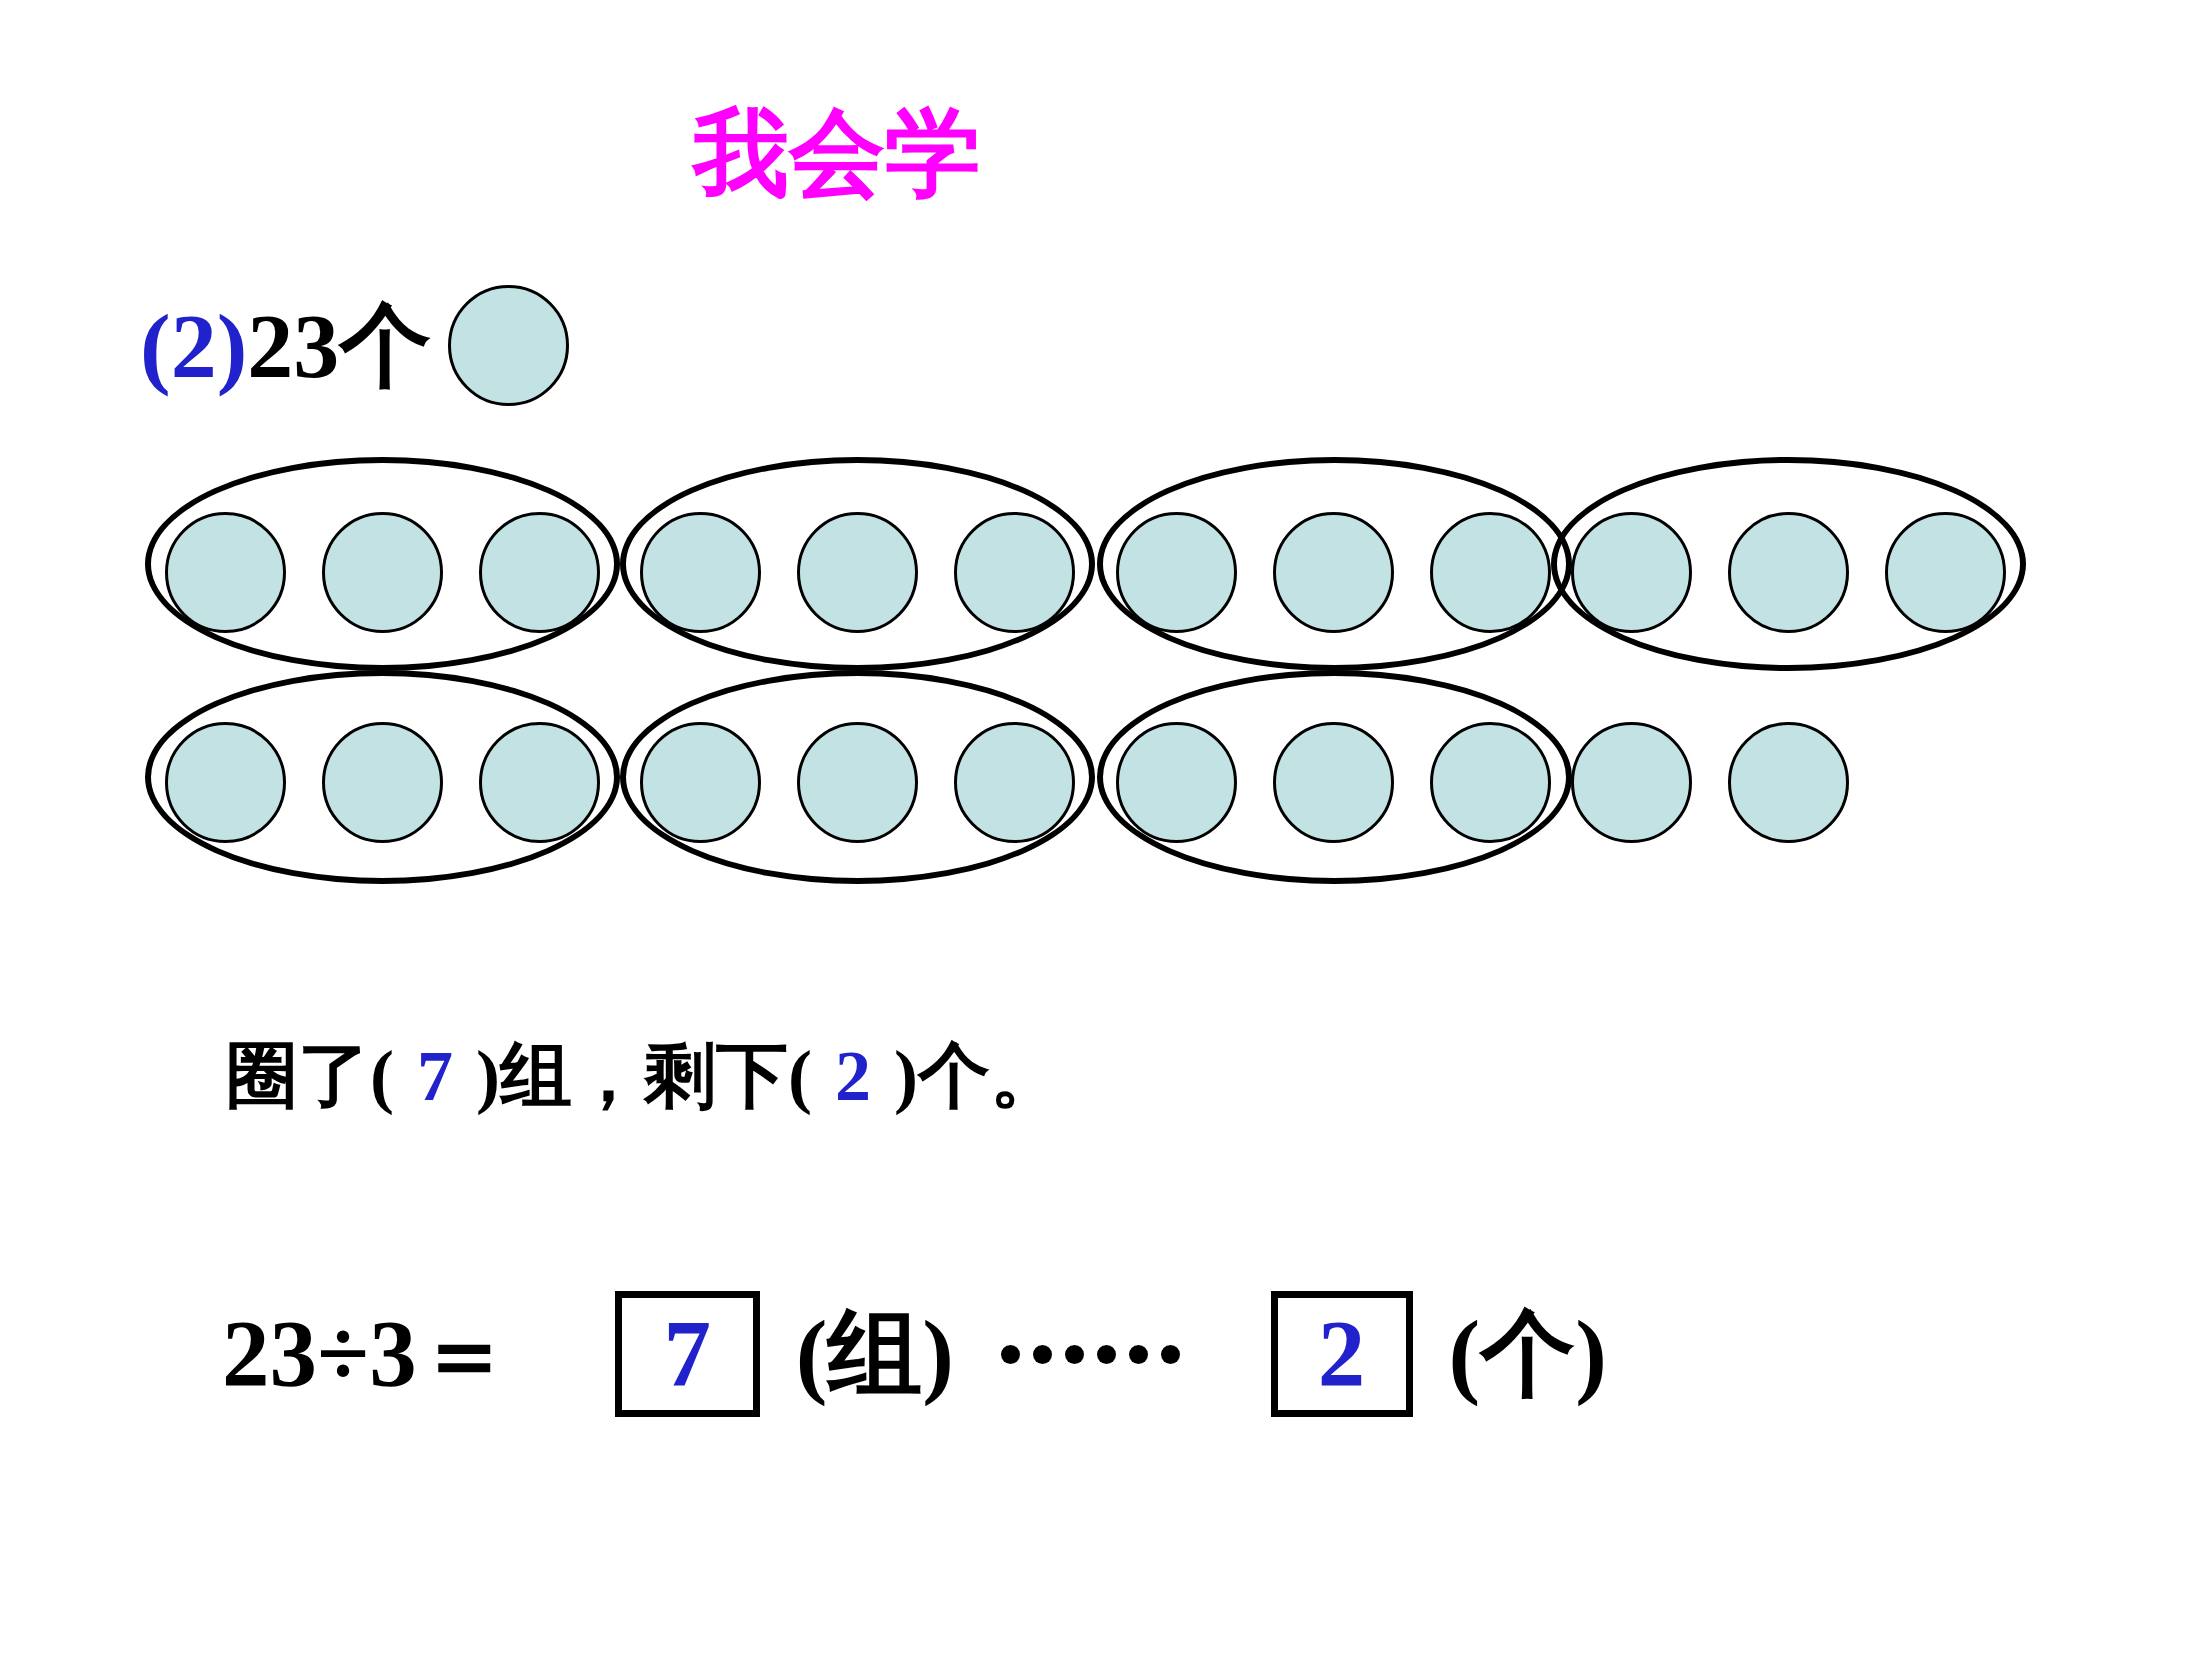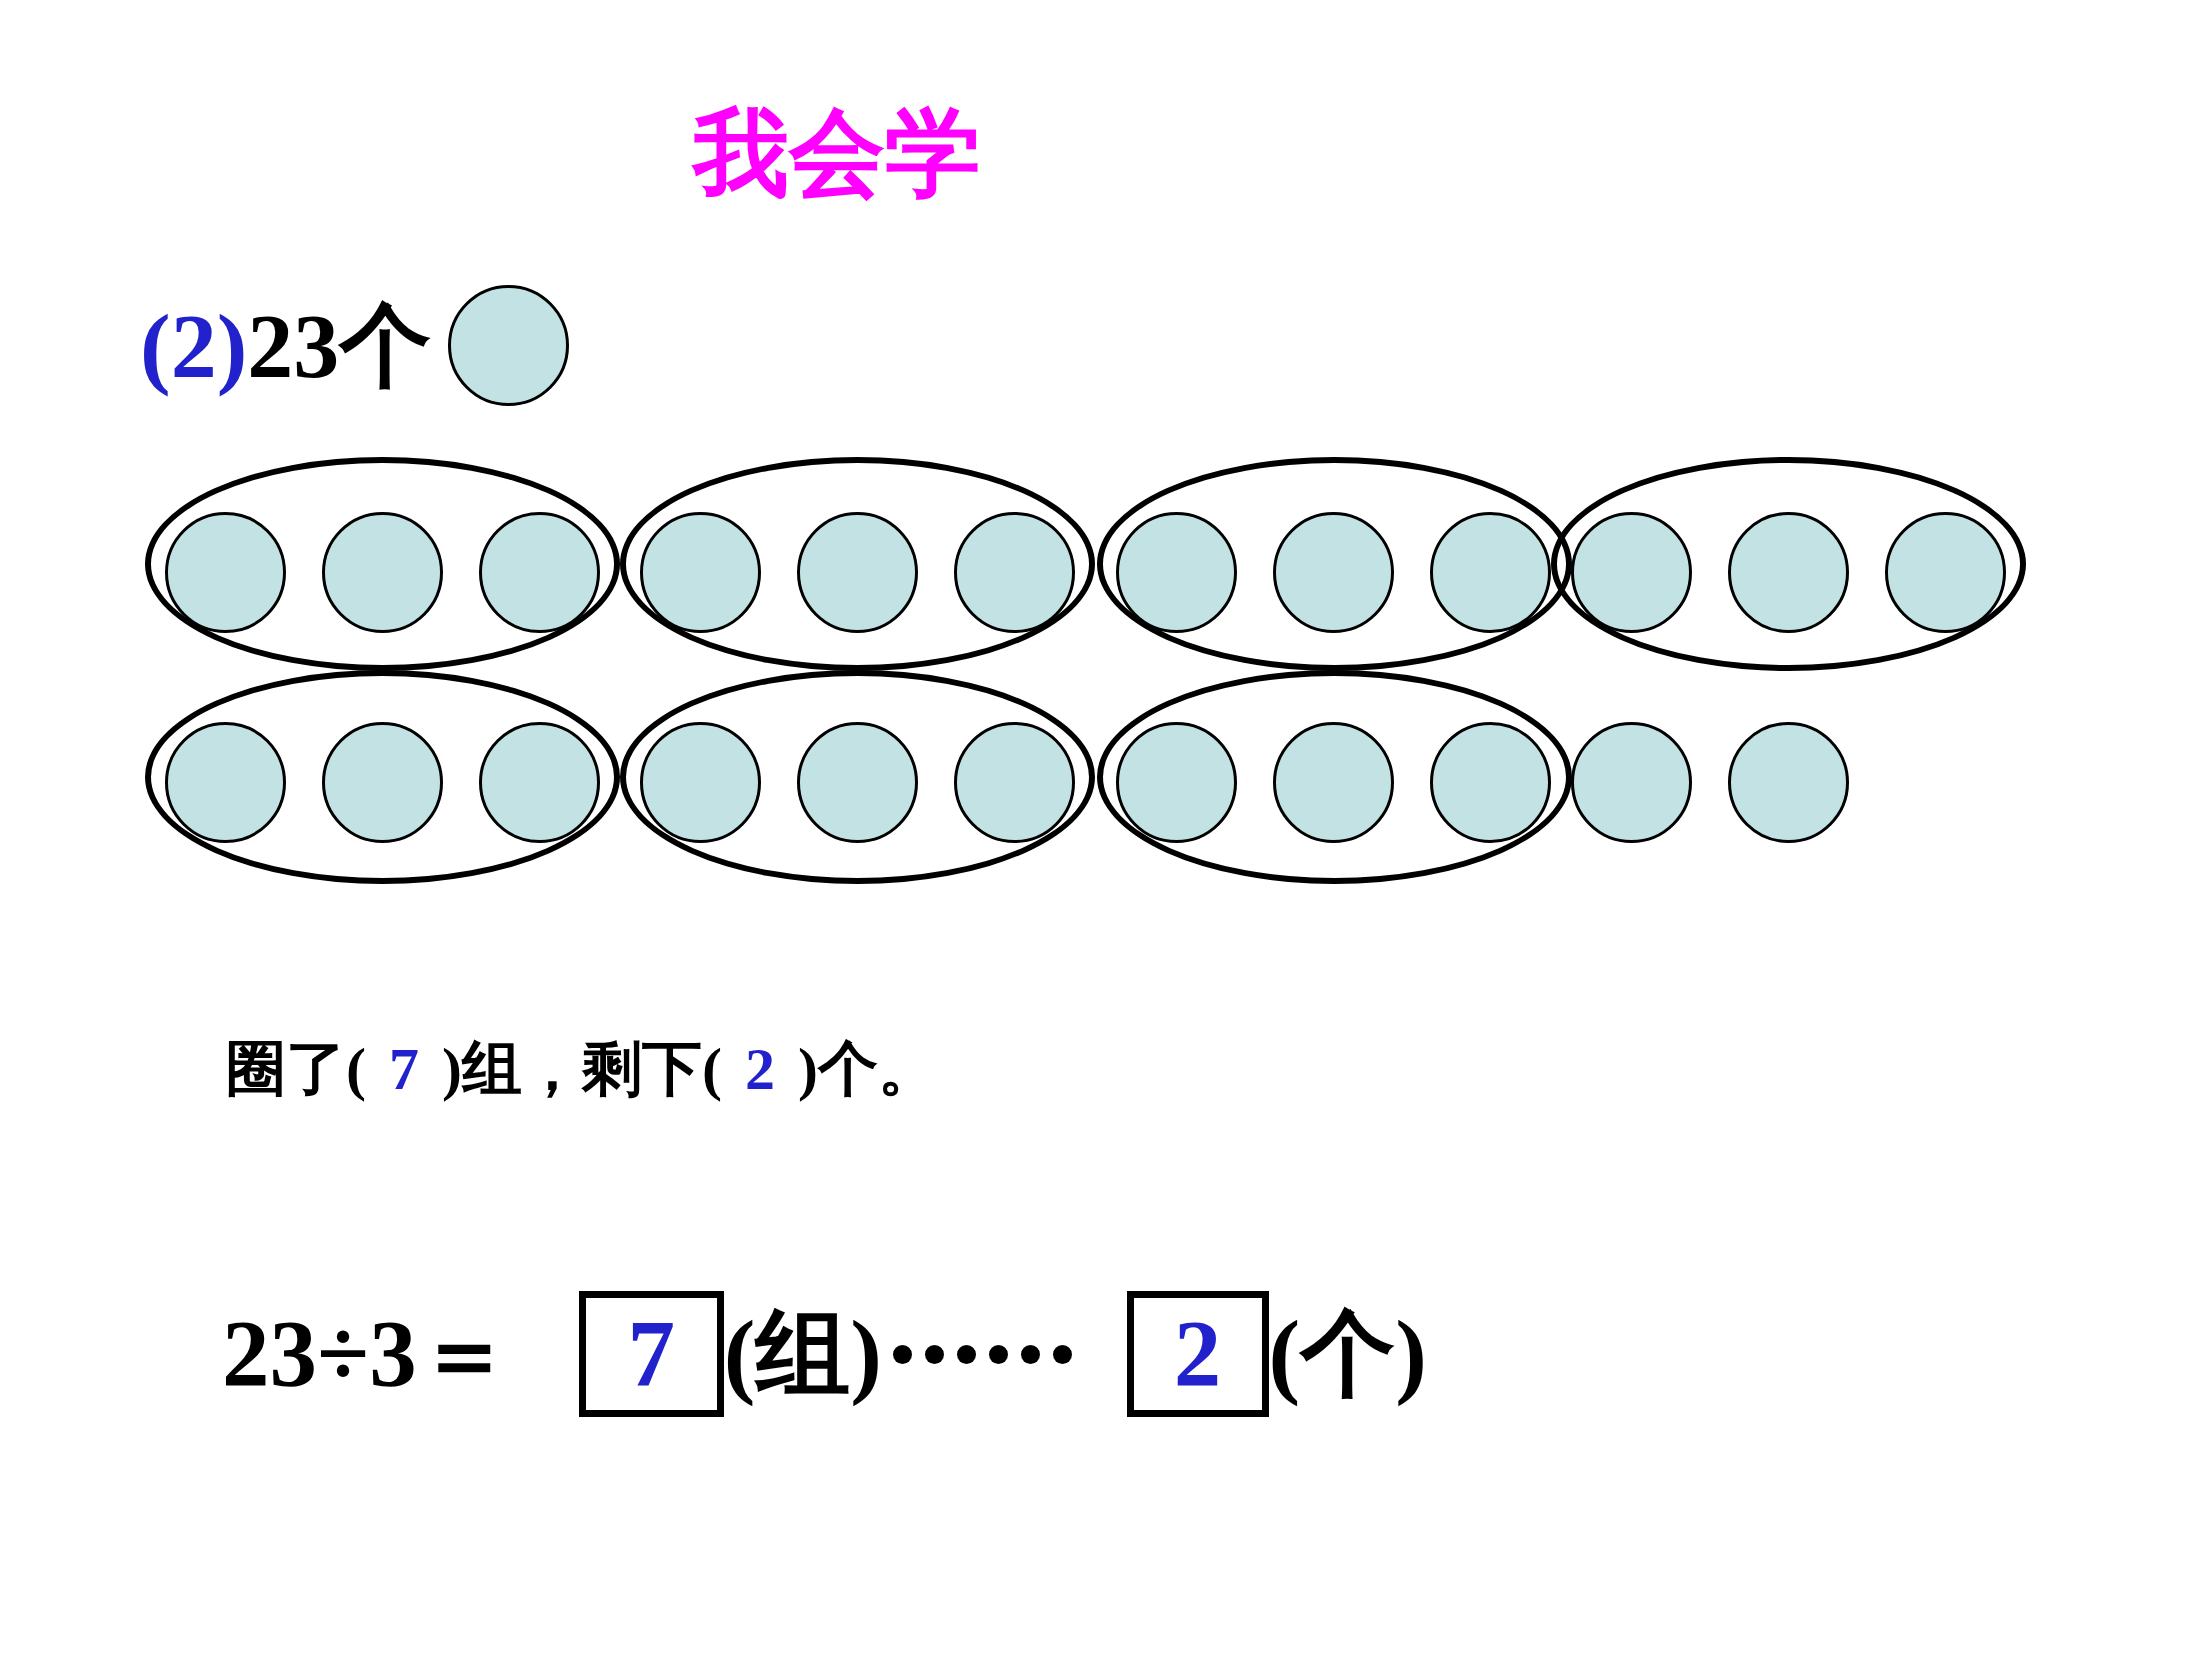--- a/index.html
+++ b/index.html
@@ -42,27 +42,27 @@
     border:6.1px solid var(--ink);border-radius:50%;
     background:transparent;
   }
   #diagram .counter{
     position:absolute;width:121px;height:121px;box-sizing:border-box;
     border:3.1px solid var(--ink);border-radius:50%;
     background:var(--circle-fill);
   }
   .answer{
     position:absolute;left:226px;top:1035px;
-    font-size:60px;line-height:1.15;white-space:nowrap;
+    font-size:72px;line-height:1.15;white-space:nowrap;
   }
   .answer .blue{padding:0 23px;}
   .equation{
     position:absolute;left:222px;top:1291px;
     display:flex;align-items:center;
-    font-size:95px;line-height:1;white-space:nowrap;
+    font-size:95px;line-height:1;white-space:nowrap;gap:36px;
   }
   .eq-box{
     box-sizing:border-box;border:7.7px solid var(--ink);
     display:flex;align-items:center;justify-content:center;
     color:var(--accent-blue);flex:0 0 auto;
   }
   .eq-box.first{width:145px;height:126px;margin-left:67px;}
   .eq-box.second{width:142px;height:126px;margin-left:55px;}
   .dots{display:flex;align-items:center;gap:13px;margin-left:10.7px;flex:0 0 auto;}
   .dot{width:19px;height:19px;border-radius:50%;background:var(--ink);}

